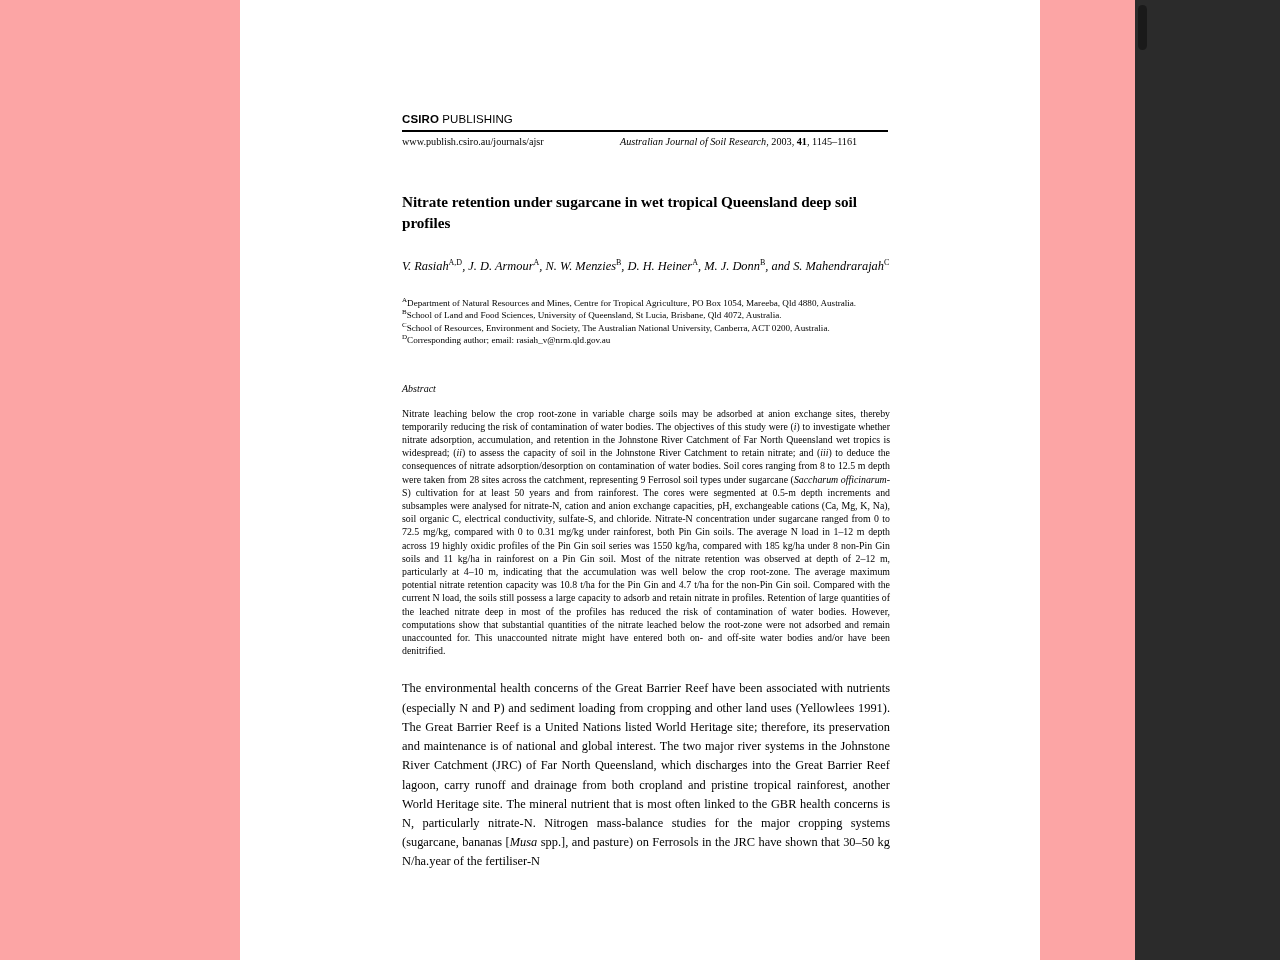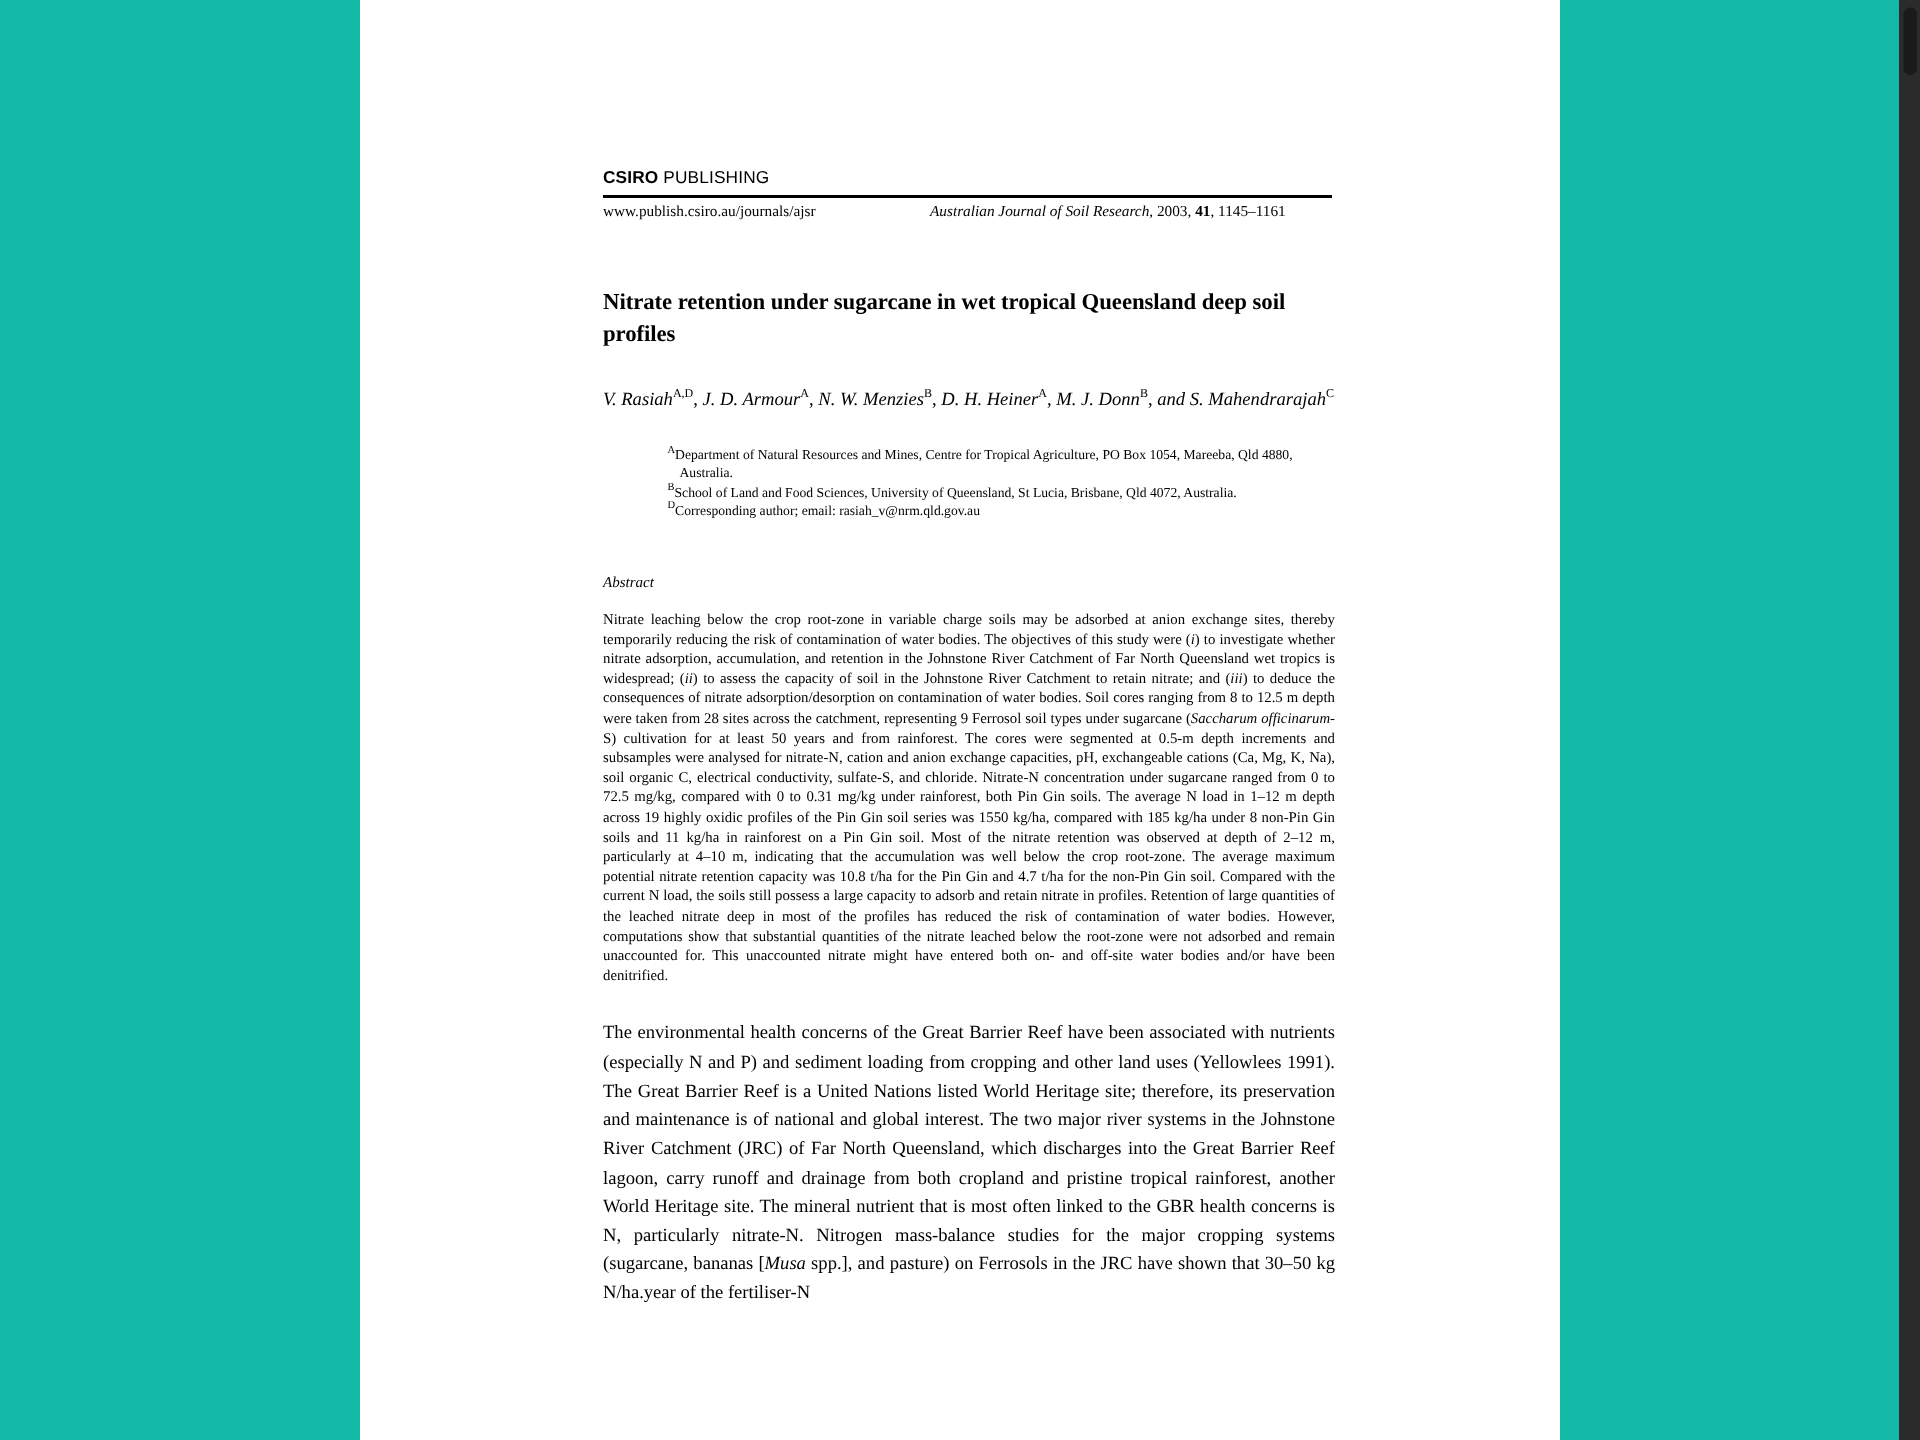--- a/index.html
+++ b/index.html
@@ -10,23 +10,23 @@
     overflow: hidden;
     background: #2b2b2b;
   }
   body {
     font-family: "Liberation Serif", serif;
   }
 
   #viewer {
     position: absolute;
     left: 0; top: 0;
-    width: 1280px;
+    width: 1149px;
     height: 960px;
-    background: #14b8a6;
+    background: #fca5a5;
     overflow: hidden;
     text-decoration: underline;
   }
 
   #page {
     position: absolute;
     left: 240px;
     top: 0;
     width: 800px;
     height: 1040px;
@@ -98,21 +98,20 @@
   .affils {
     margin-top: 22px;
     font-size: 9.1px;
     line-height: 12.4px;
     color: #000;
   }
   .affil {
     padding-left: 8px;
     text-indent: -8px;
     margin-bottom: 0px;
-    margin-left: 43px;
   }
   .affil sup {
     font-size: 7px;
     vertical-align: super;
     line-height: 0;
   }
 
   
   .abstract-head {
     margin-top: 36px;
@@ -197,20 +196,23 @@
       <div class="authors">V. Rasiah<sup>A,D</sup>, J. D. Armour<sup>A</sup>, N. W. Menzies<sup>B</sup>, D. H. Heiner<sup>A</sup>, M. J. Donn<sup>B</sup>, and S. Mahendrarajah<sup>C</sup></div>
 
       <div class="affils">
         <div class="affil">
           <sup>A</sup><span>Department of Natural Resources and Mines, Centre for Tropical Agriculture, PO Box 1054, Mareeba, Qld 4880, Australia.</span>
         </div>
         <div class="affil">
           <sup>B</sup><span>School of Land and Food Sciences, University of Queensland, St Lucia, Brisbane, Qld 4072, Australia.</span>
         </div>
         <div class="affil">
+          <sup>C</sup><span>School of Resources, Environment and Society, The Australian National University, Canberra, ACT 0200, Australia.</span>
+        </div>
+        <div class="affil">
           <sup>D</sup><span>Corresponding author; email: rasiah_v@nrm.qld.gov.au</span>
         </div>
       </div>
 
       <div class="abstract-head">Abstract</div>
       <div class="abstract-body">Nitrate leaching below the crop root-zone in variable charge soils may be adsorbed at anion exchange sites, thereby temporarily reducing the risk of contamination of water bodies. The objectives of this study were (<i>i</i>) to investigate whether nitrate adsorption, accumulation, and retention in the Johnstone River Catchment of Far North Queensland wet tropics is widespread; (<i>ii</i>) to assess the capacity of soil in the Johnstone River Catchment to retain nitrate; and (<i>iii</i>) to deduce the consequences of nitrate adsorption/desorption on contamination of water bodies. Soil cores ranging from 8 to 12.5 m depth were taken from 28 sites across the catchment, representing 9 Ferrosol soil types under sugarcane (<i>Saccharum officinarum</i>-S) cultivation for at least 50 years and from rainforest. The cores were segmented at 0.5-m depth increments and subsamples were analysed for nitrate-N, cation and anion exchange capacities, pH, exchangeable cations (Ca, Mg, K, Na), soil organic C, electrical conductivity, sulfate-S, and chloride. Nitrate-N concentration under sugarcane ranged from 0 to 72.5 mg/kg, compared with 0 to 0.31 mg/kg under rainforest, both Pin Gin soils. The average N load in 1–12 m depth across 19 highly oxidic profiles of the Pin Gin soil series was 1550 kg/ha, compared with 185 kg/ha under 8 non-Pin Gin soils and 11 kg/ha in rainforest on a Pin Gin soil. Most of the nitrate retention was observed at depth of 2–12 m, particularly at 4–10 m, indicating that the accumulation was well below the crop root-zone. The average maximum potential nitrate retention capacity was 10.8 t/ha for the Pin Gin and 4.7 t/ha for the non-Pin Gin soil. Compared with the current N load, the soils still possess a large capacity to adsorb and retain nitrate in profiles. Retention of large quantities of the leached nitrate deep in most of the profiles has reduced the risk of contamination of water bodies. However, computations show that substantial quantities of the nitrate leached below the root-zone were not adsorbed and remain unaccounted for. This unaccounted nitrate might have entered both on- and off-site water bodies and/or have been denitrified.</div>
 
 
       <div class="body-para">The environmental health concerns of the Great Barrier Reef have been associated with nutrients (especially N and P) and sediment loading from cropping and other land uses (Yellowlees 1991). The Great Barrier Reef is a United Nations listed World Heritage site; therefore, its preservation and maintenance is of national and global interest. The two major river systems in the Johnstone River Catchment (JRC) of Far North Queensland, which discharges into the Great Barrier Reef lagoon, carry runoff and drainage from both cropland and pristine tropical rainforest, another World Heritage site. The mineral nutrient that is most often linked to the GBR health concerns is N, particularly nitrate-N. Nitrogen mass-balance studies for the major cropping systems (sugarcane, bananas [<i>Musa</i> spp.], and pasture) on Ferrosols in the JRC have shown that 30–50 kg N/ha.year of the fertiliser-N</div>
 

